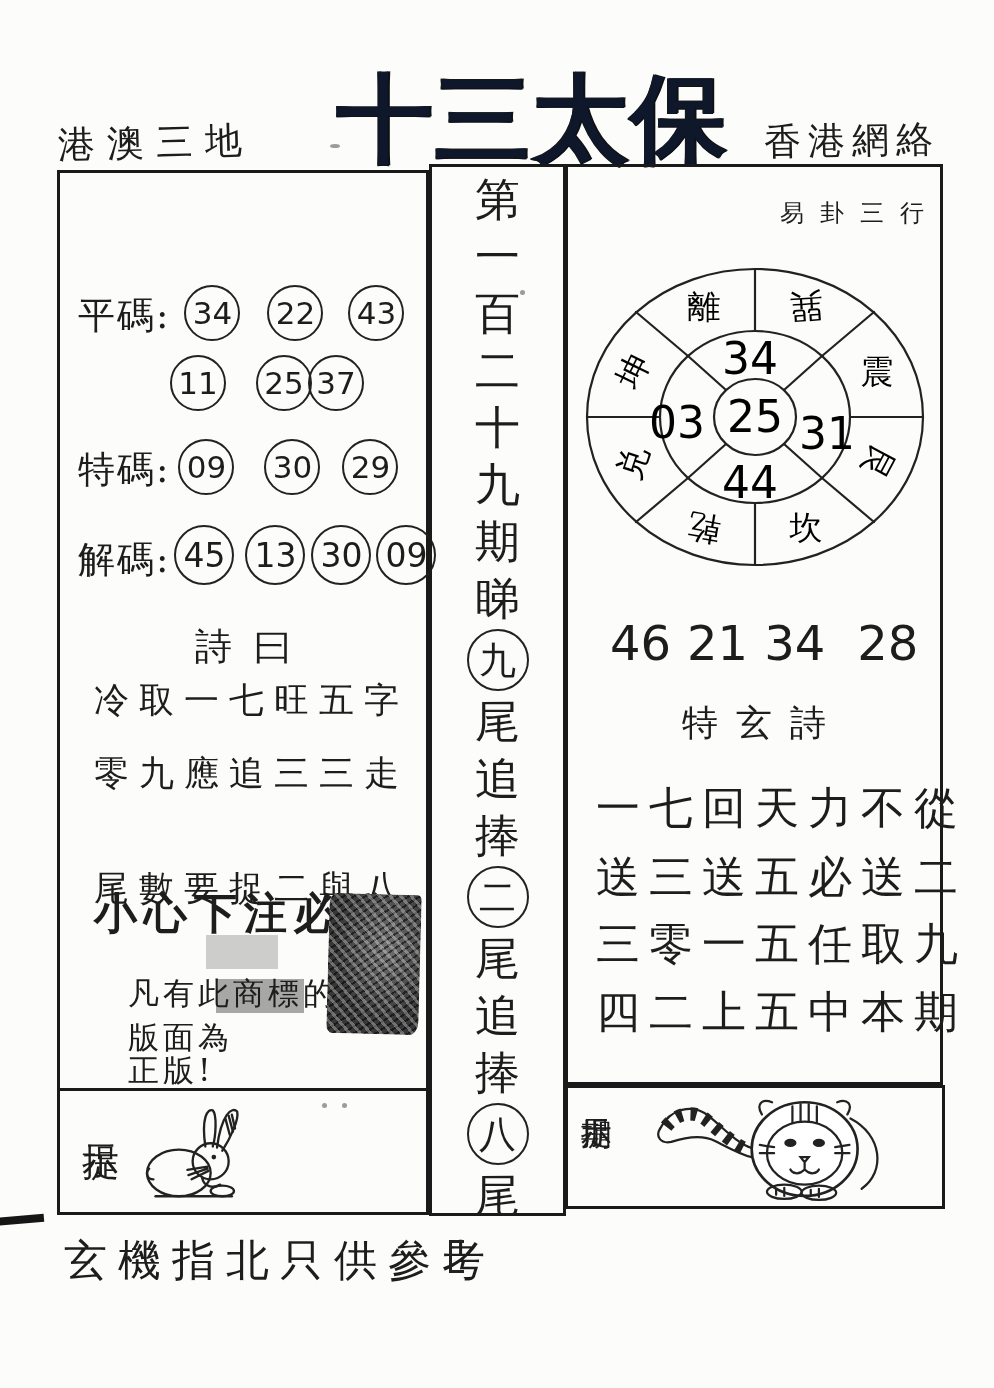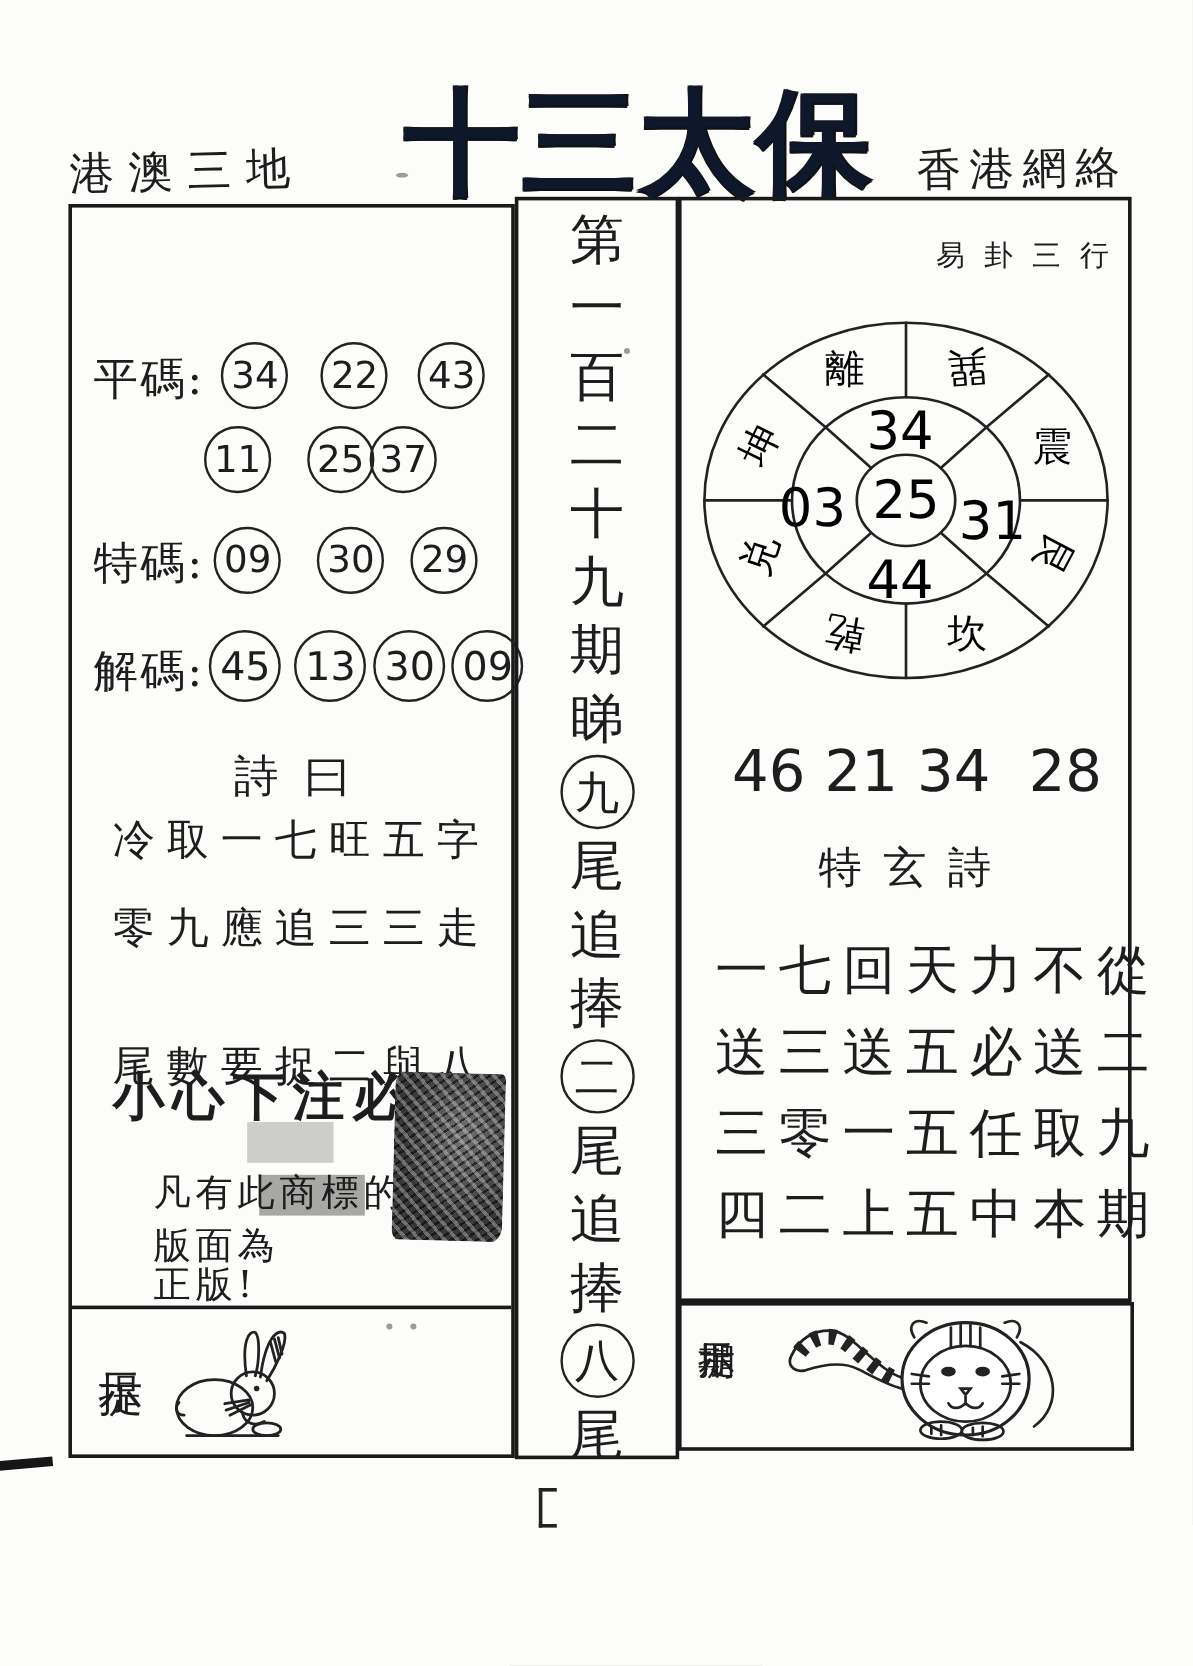--- a/index.html
+++ b/index.html
@@ -229,20 +229,21 @@
       <path class="ink" stroke-width="1.6" d="M148,16 L148,32 M156,14 L156,31 M164,14 L164,31 M172,16 L172,32"></path>
       <path fill="#222" d="M140,52 a6,4 0 1,0 12,0 a6,4 0 1,0 -12,0 M168,52 a6,4 0 1,0 12,0 a6,4 0 1,0 -12,0"></path>
       <path class="ink" d="M156,66 L164,66 L160,71 Z M160,71 L160,78 M160,78 C154,84 148,82 146,78 M160,78 C166,84 172,82 174,78"></path>
       <path class="ink" stroke-width="1.6" d="M116,54 L130,56 M116,62 L130,62 M204,54 L190,56 M204,62 L190,62"></path>
       <ellipse class="ink" cx="140" cy="100" rx="17" ry="7"></ellipse>
       <ellipse class="ink" cx="174" cy="101" rx="17" ry="7"></ellipse>
       <path class="ink" stroke-width="1.6" d="M132,97 L132,103 M140,96 L140,104 M166,98 L166,104 M174,97 L174,105"></path>
     </svg>
   </div>
 
+  <div id="footer-note">玄機指北只供參考</div>
   <div id="partial-glyph"></div>
   <div id="edge-mark"></div>
   <div class="speck" style="left:330px;top:144px;width:10px;height:4px;"></div>
   <div class="speck" style="left:520px;top:290px;width:5px;height:5px;"></div>
   <div class="speck" style="left:322px;top:1103px;width:5px;height:5px;"></div>
   <div class="speck" style="left:342px;top:1103px;width:5px;height:5px;"></div>
 
 </div>
 
 </body></html>

